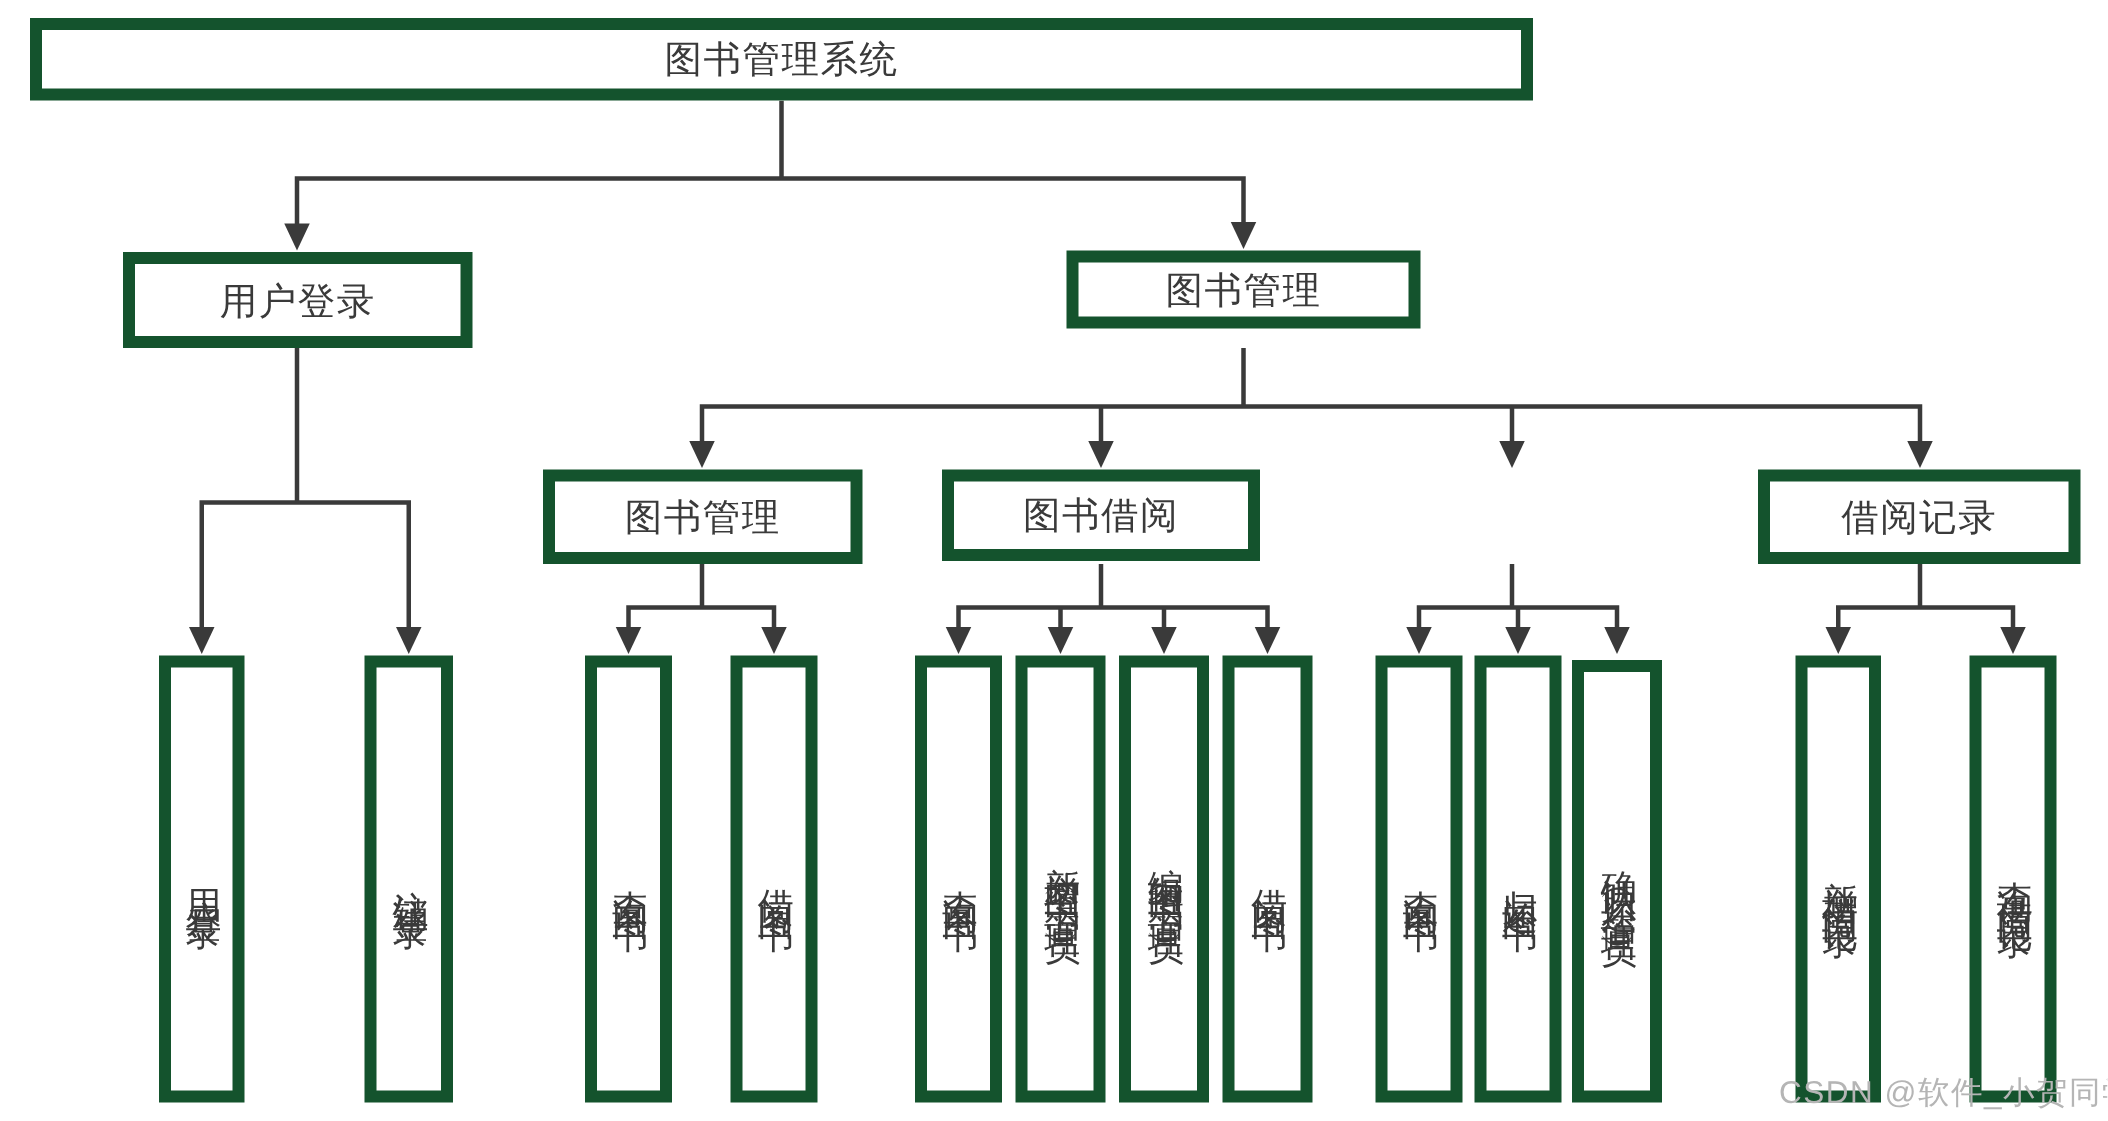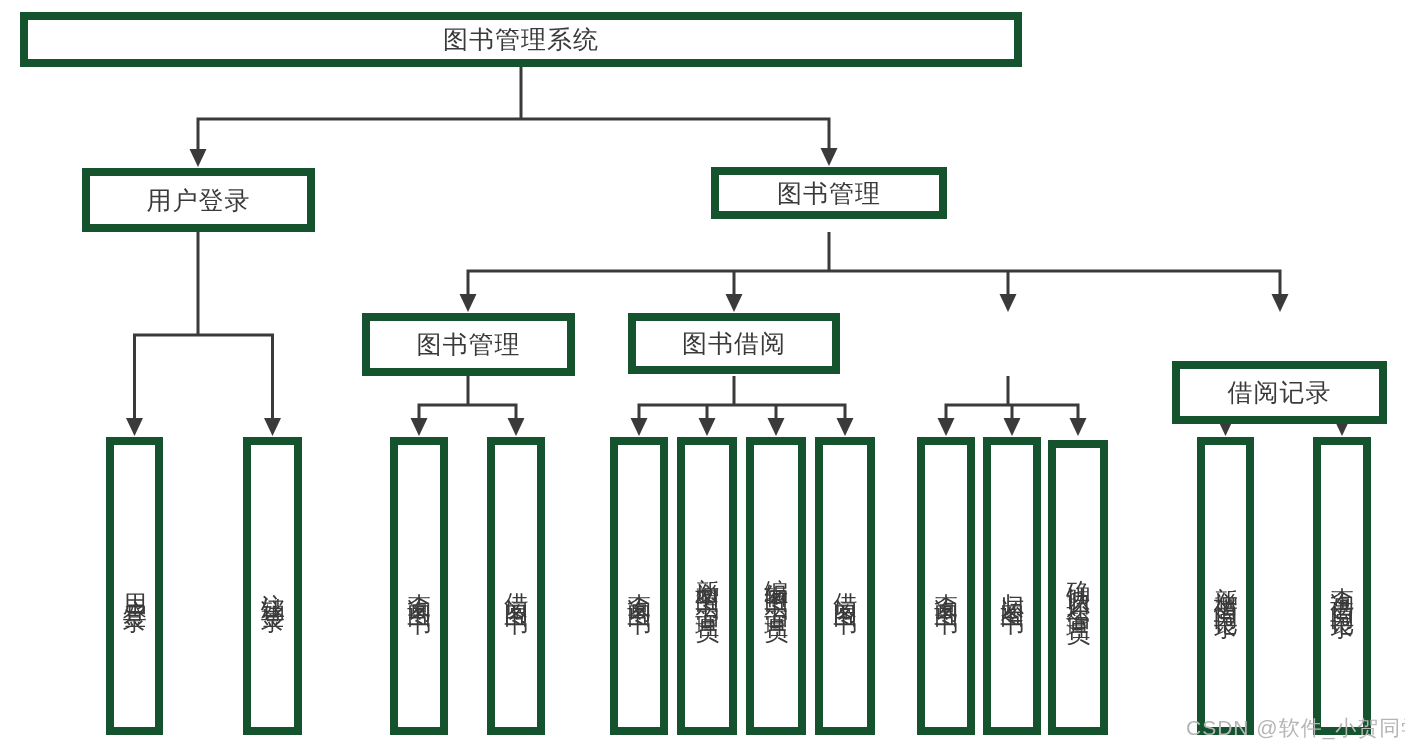--- a/index.html
+++ b/index.html
@@ -101,21 +101,21 @@
   <div class="node" style="left:711px; top:167px; width:236px; height:52px;">
     <span class="hlabel">图书管理</span>
   </div>
 
   <div class="node" style="left:362px; top:313px; width:213px; height:63px;">
     <span class="hlabel">图书管理</span>
   </div>
   <div class="node" style="left:628px; top:313px; width:212px; height:61px;">
     <span class="hlabel">图书借阅</span>
   </div>
-  <div class="node" style="left:1172px; top:313px; width:215px; height:63px;margin-top:48px;">
+  <div class="node" style="left:1172px; top:313px; width:215px; height:63px;">
     <span class="hlabel">借阅记录</span>
   </div>
 
   <div class="node" style="left:106px; top:437px; width:57px; height:298px;">
     <span class="vtext">用户登录</span>
   </div>
   <div class="node" style="left:243px; top:437px; width:59px; height:298px;">
     <span class="vtext">注销登录</span>
   </div>
 

